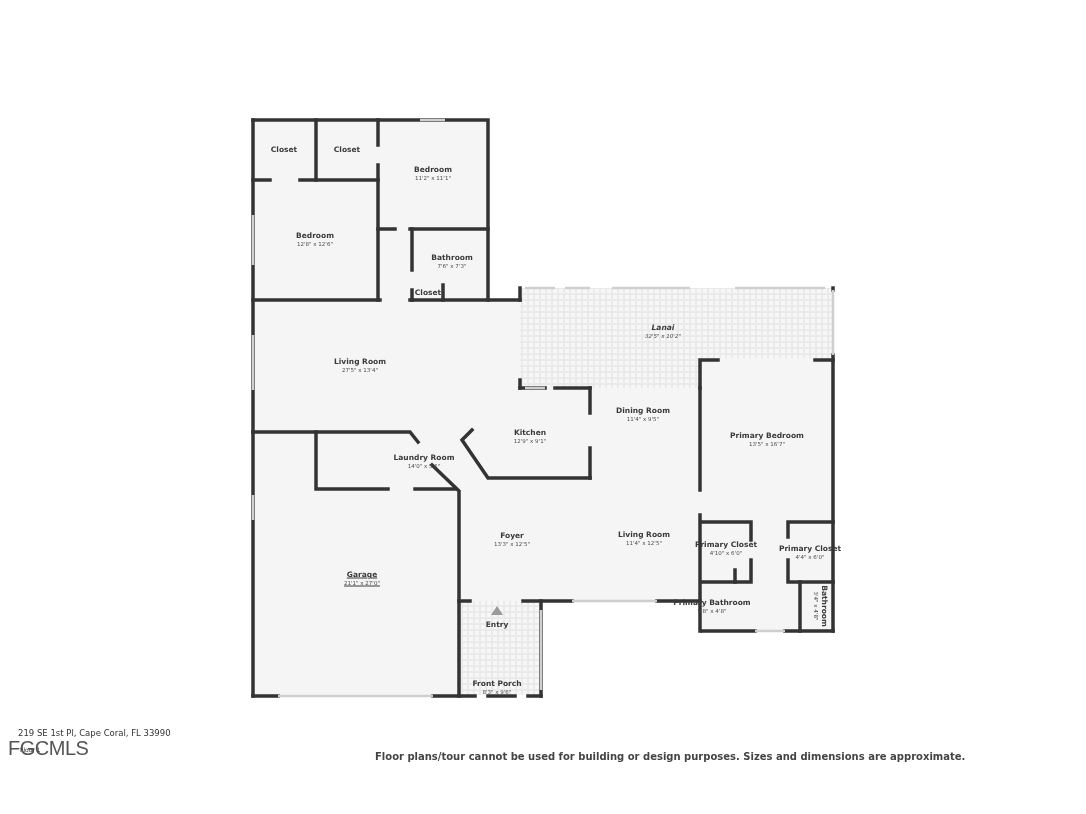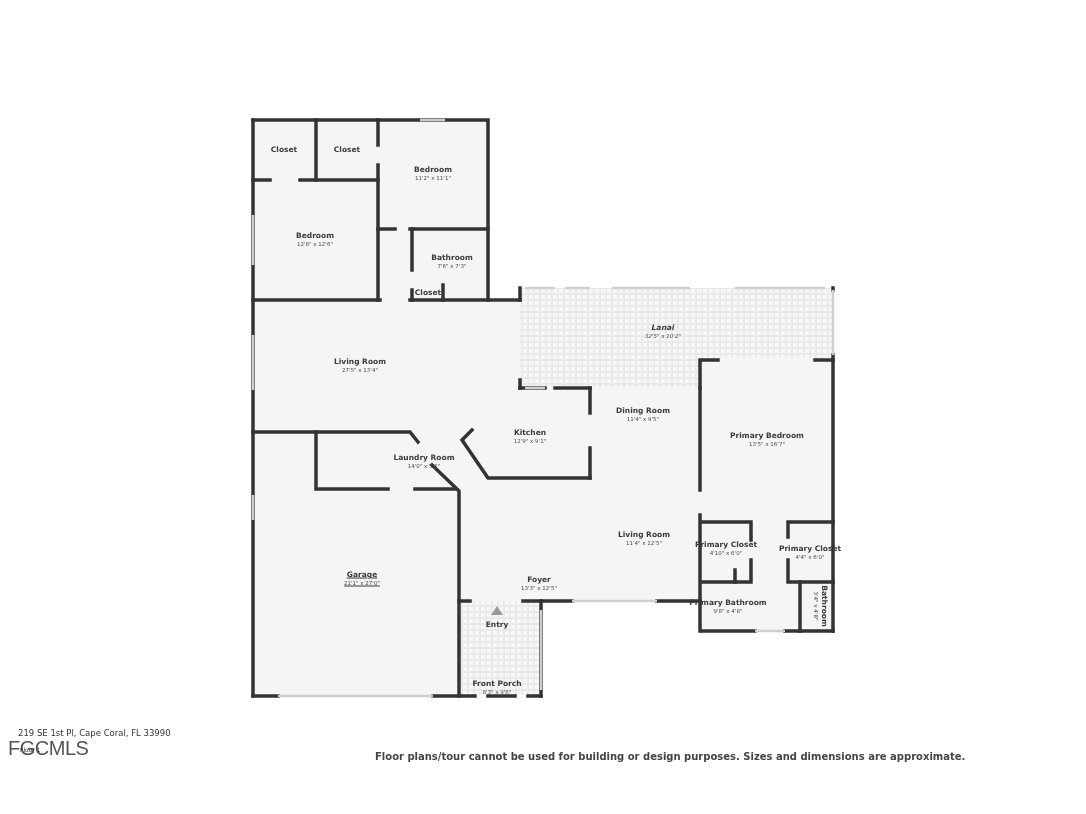--- a/index.html
+++ b/index.html
@@ -127,41 +127,41 @@
       <span class="room-dim">12'9" x 9'1"</span>
     </div>
     <div class="room-label" style="left: 643px; top: 414px;">
       <span class="room-name">Dining Room</span>
       <span class="room-dim">11'4" x 9'5"</span>
     </div>
     <div class="room-label" style="left: 767px; top: 439px;">
       <span class="room-name">Primary Bedroom</span>
       <span class="room-dim">13'5" x 16'7"</span>
     </div>
-    <div class="room-label" style="left: 539px; top: 539px; margin-top: 44px;">
+    <div class="room-label" style="left: 512px; top: 539px;">
       <span class="room-name">Foyer</span>
       <span class="room-dim">13'3" x 12'5"</span>
     </div>
     <div class="room-label" style="left: 644px; top: 538px;">
       <span class="room-name">Living Room</span>
       <span class="room-dim">11'4" x 12'5"</span>
     </div>
     <div class="room-label" style="left: 726px; top: 548px;">
       <span class="room-name">Primary Closet</span>
       <span class="room-dim">4'10" x 6'0"</span>
     </div>
     <div class="room-label" style="left: 810px; top: 552px;">
       <span class="room-name">Primary Closet</span>
       <span class="room-dim">4'4" x 6'0"</span>
     </div>
     <div class="room-label" style="left: 362px; top: 578px; text-decoration: underline;">
       <span class="room-name">Garage</span>
       <span class="room-dim">21'1" x 27'0"</span>
     </div>
-    <div class="room-label" style="left: 728px; top: 606px;">
+    <div class="room-label" style="left: 712px; top: 606px;">
       <span class="room-name">Primary Bathroom</span>
       <span class="room-dim">9'8" x 4'8"</span>
     </div>
     <div class="room-label vertical" style="left: 820px; top: 606px;">
       <span class="room-name">Bathroom</span>
       <span class="room-dim">3'4" x 4'8"</span>
     </div>
     <div class="room-label" style="left: 497px; top: 624px;">
       <span class="room-name">Entry</span>
     </div>

